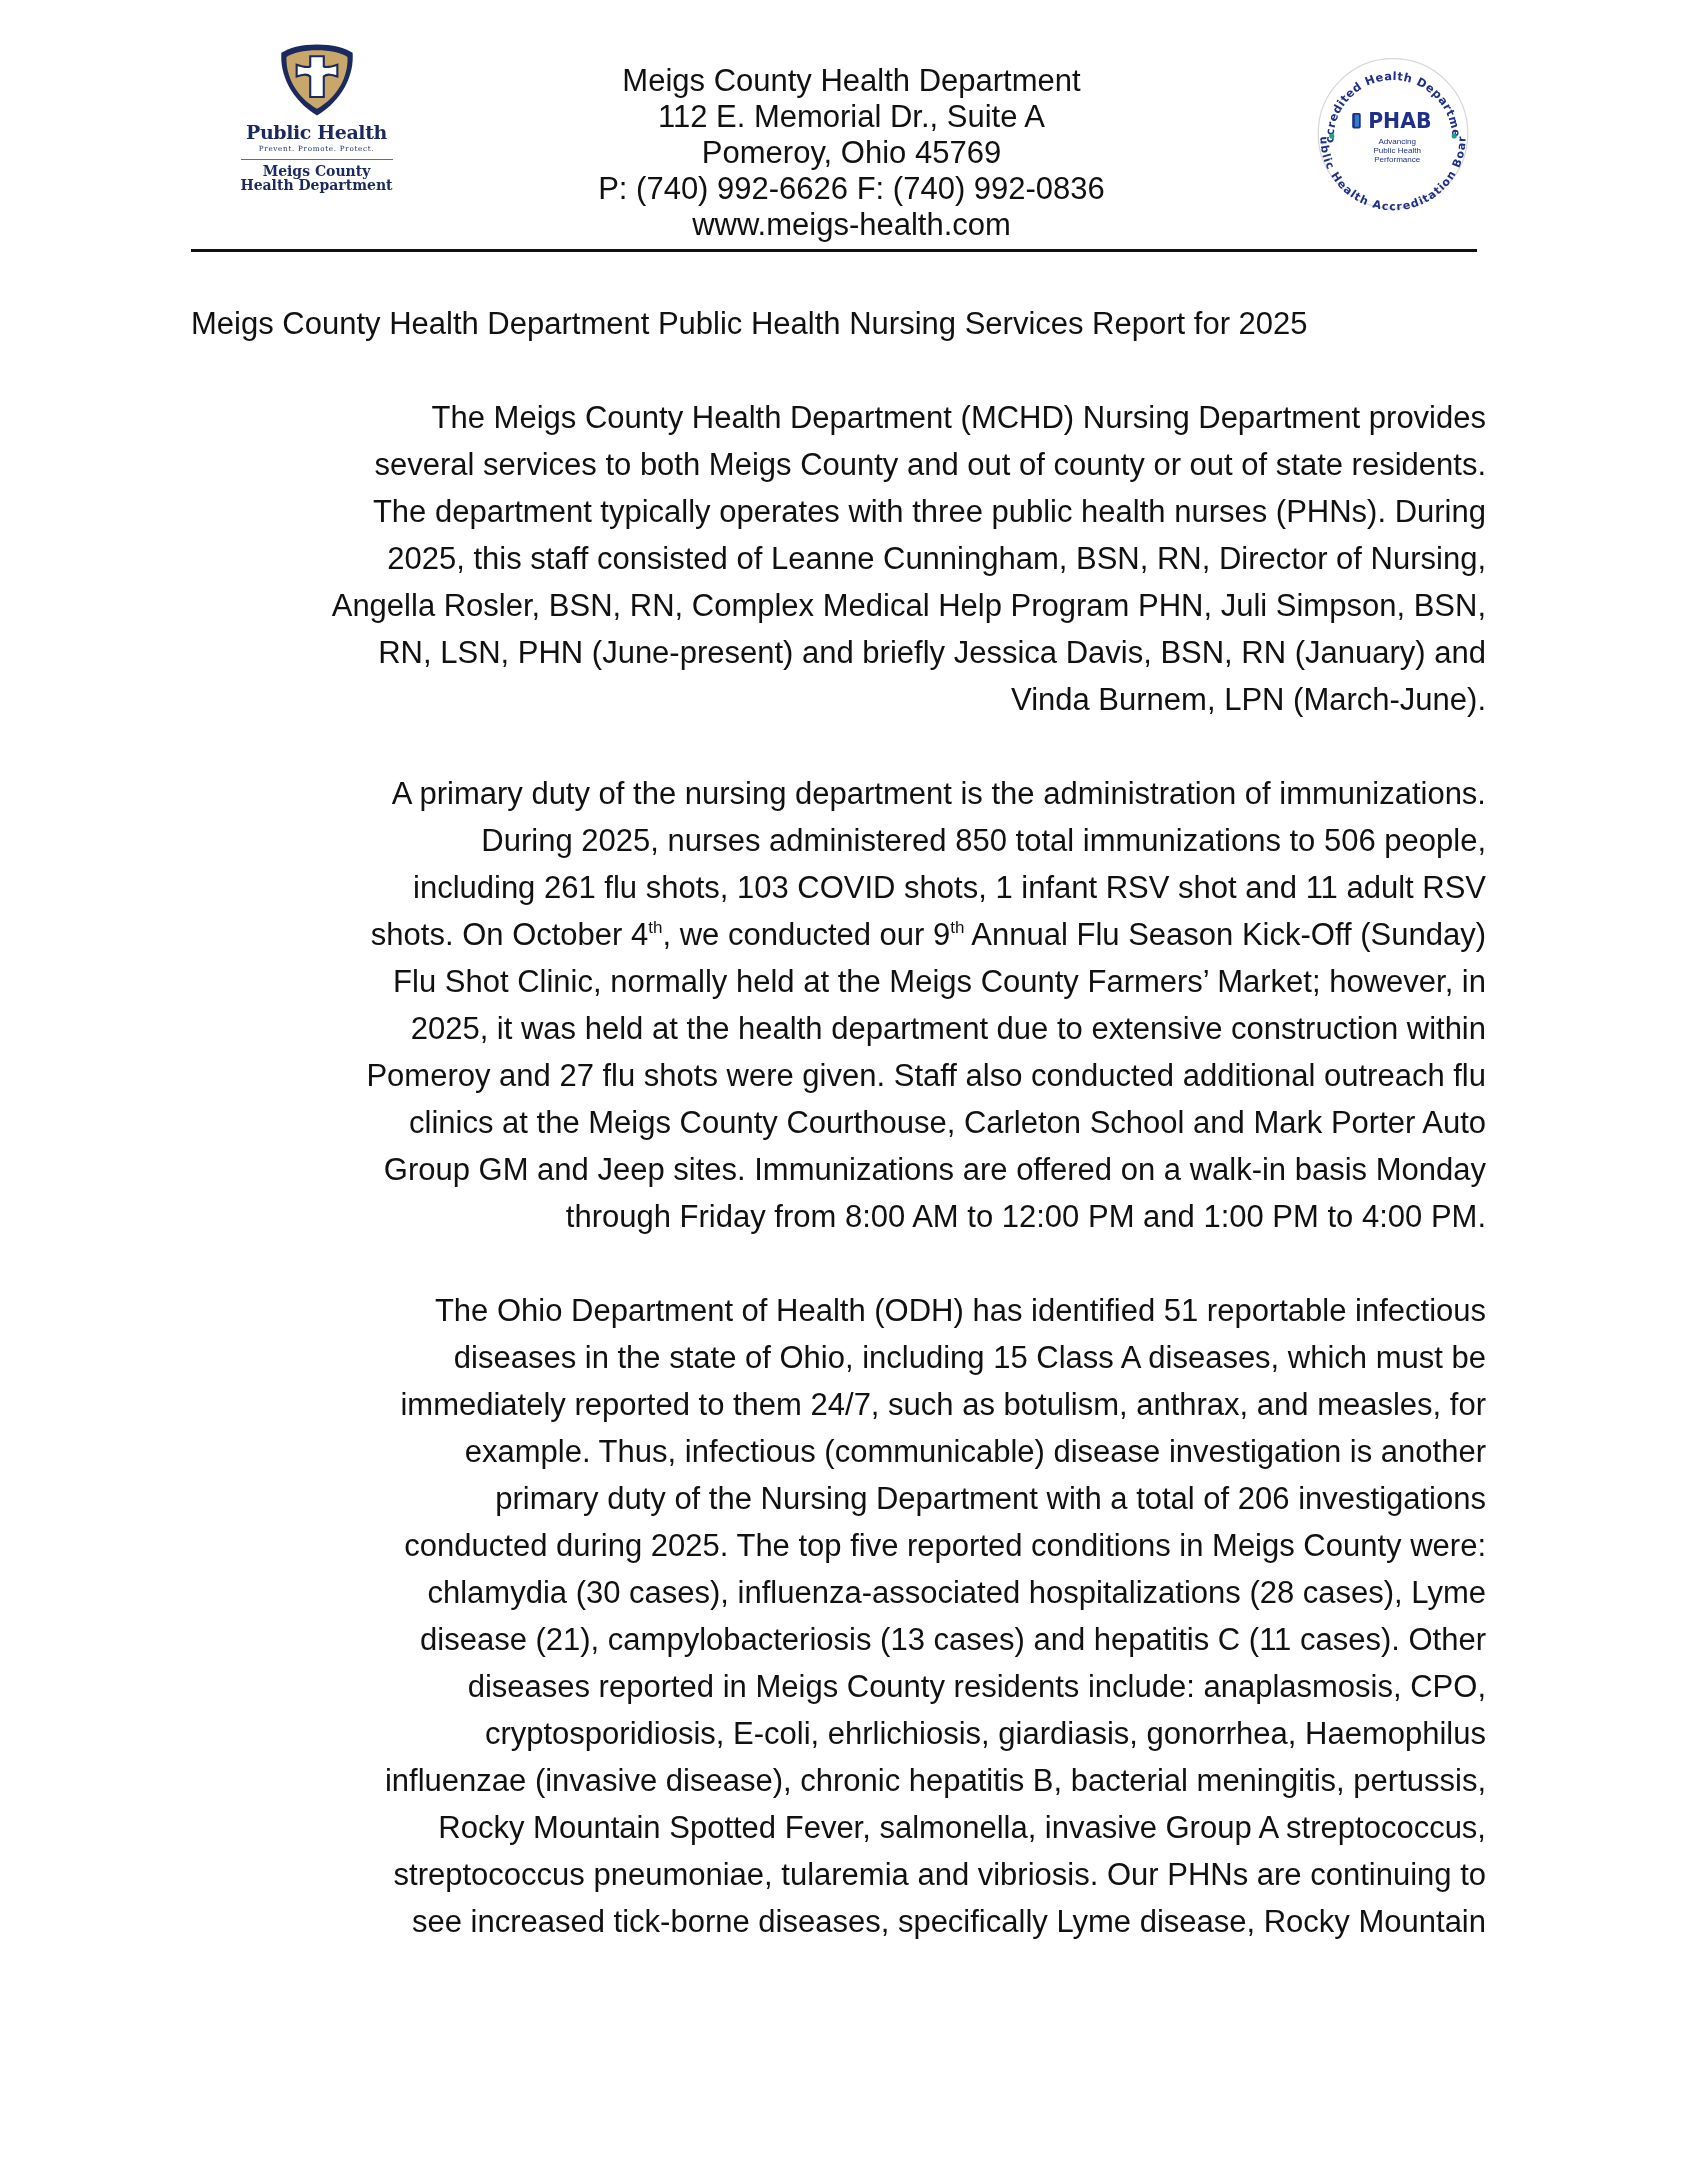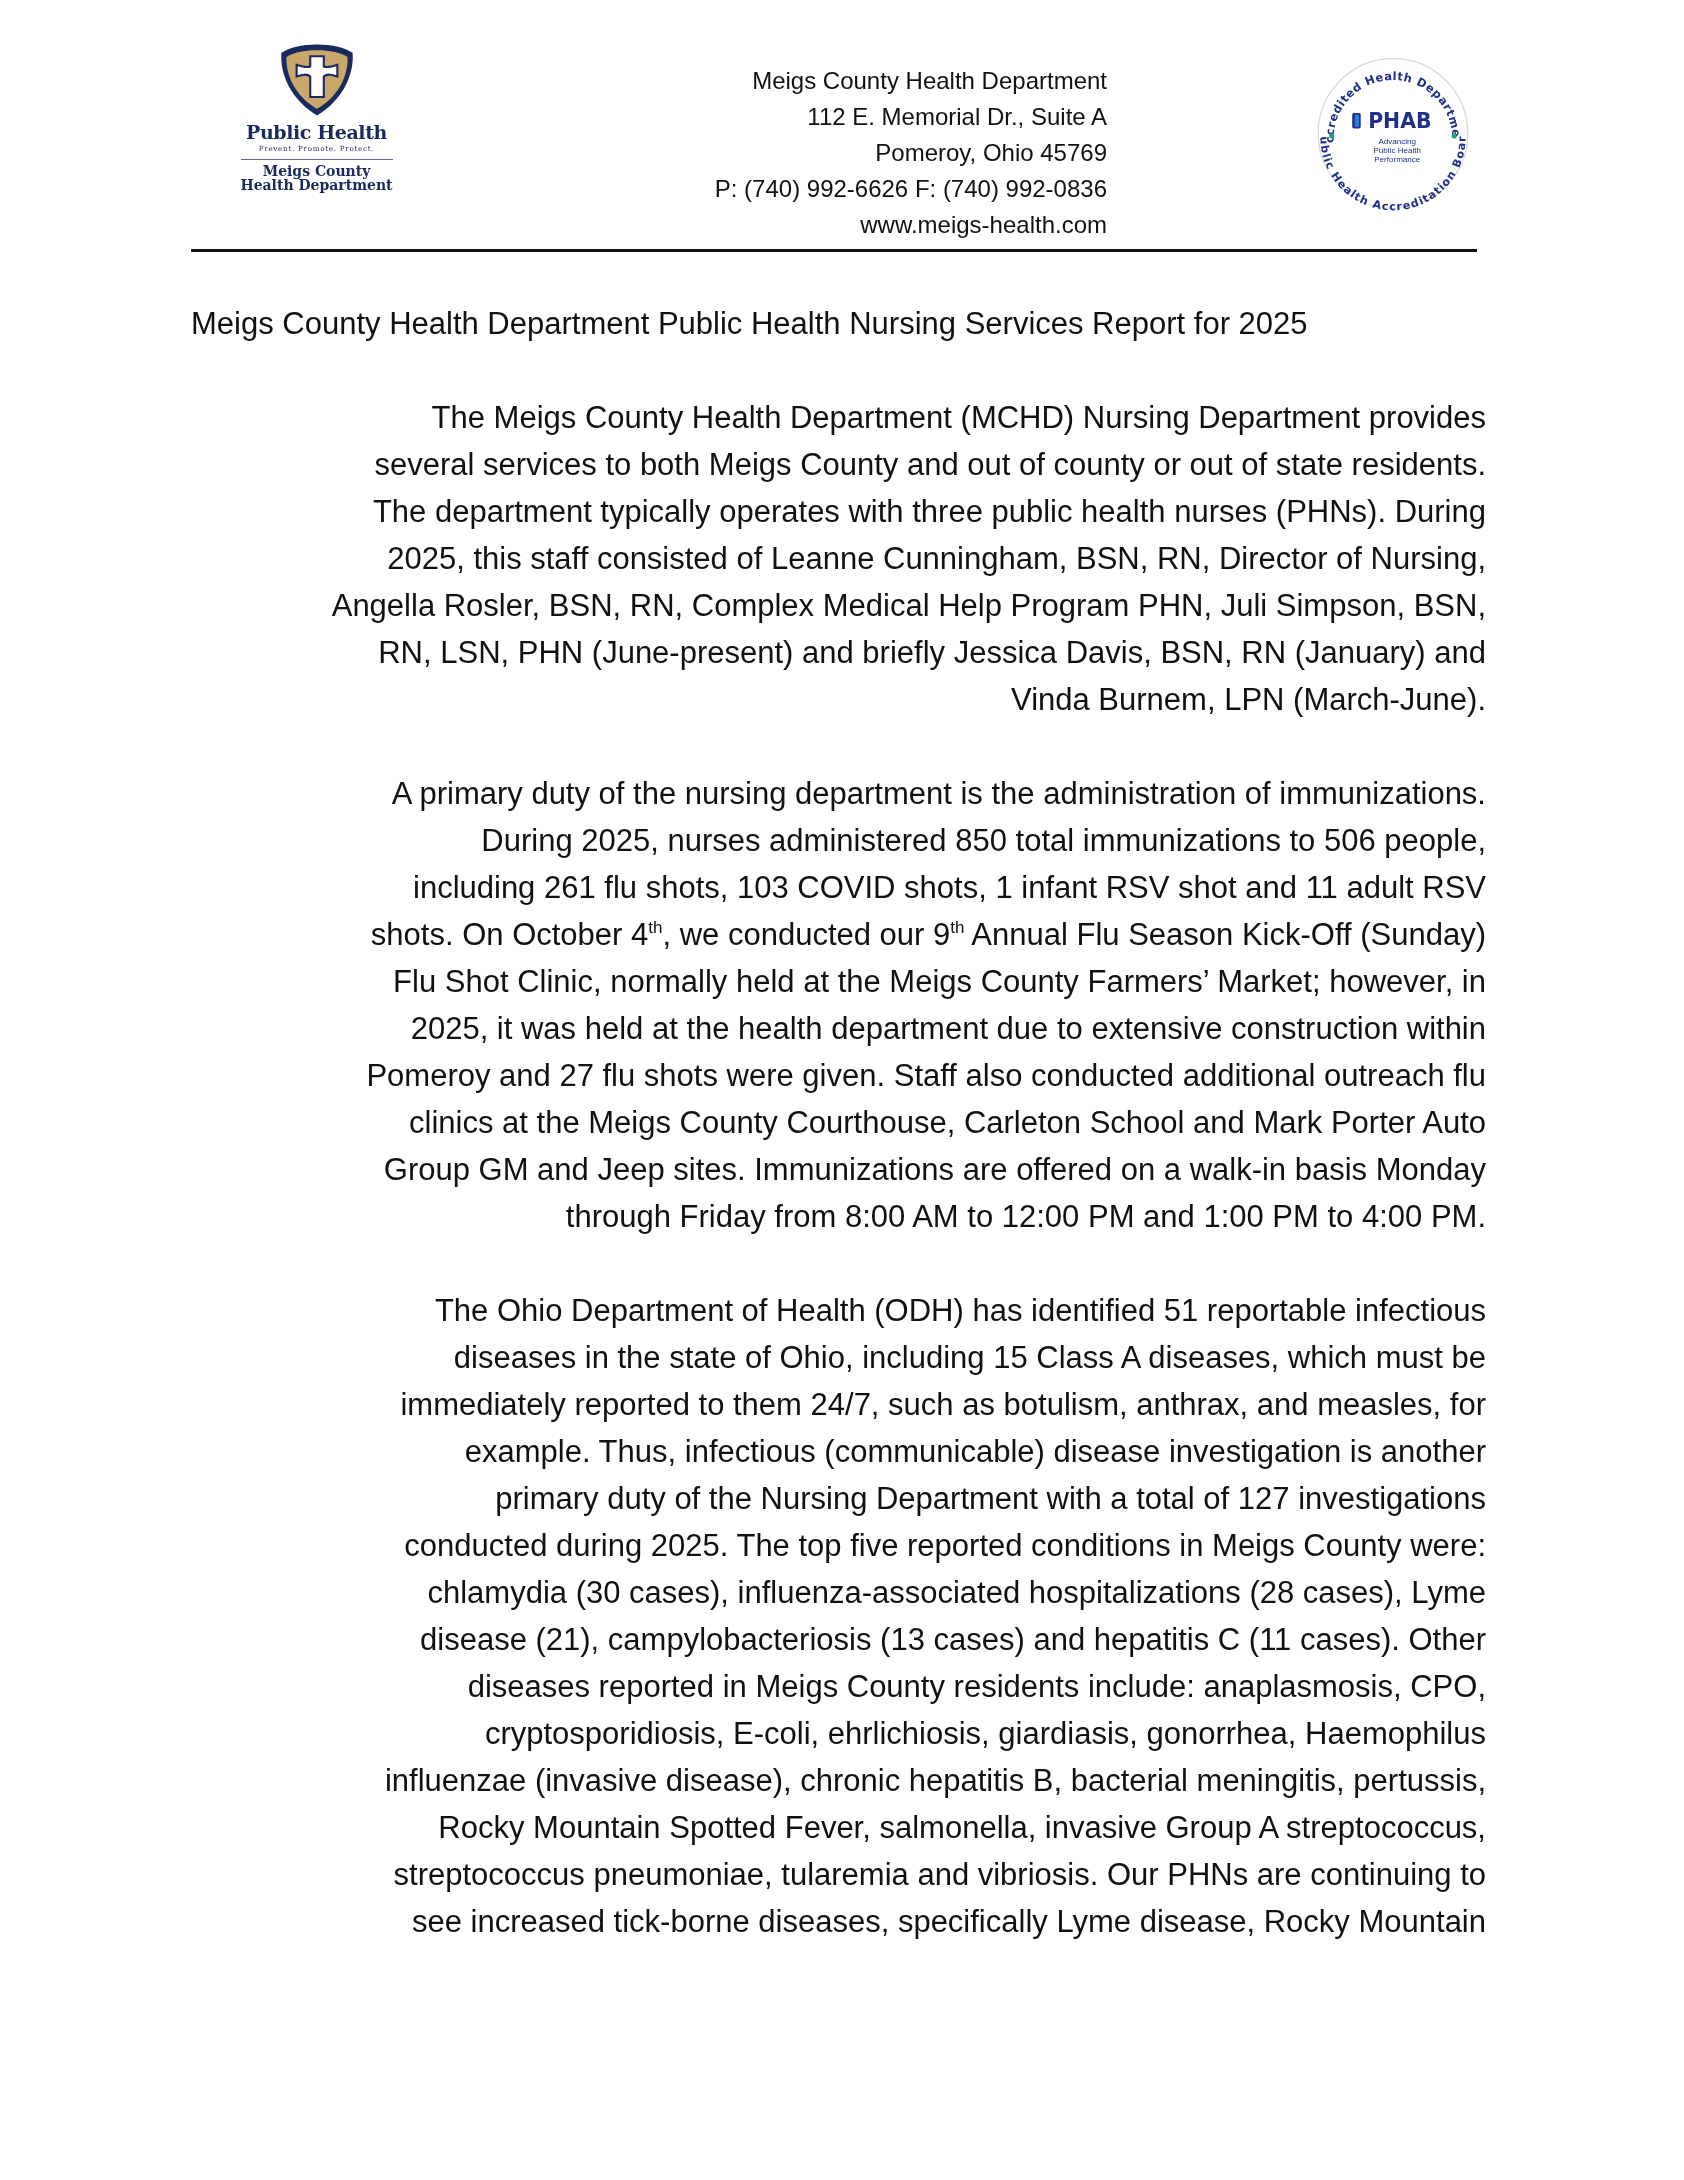--- a/index.html
+++ b/index.html
@@ -7,22 +7,22 @@
   .page { position: absolute; left: 0; top: 0; width: 1685px; height: 2181px; background: #fff; }
 
   
   .logo-left { position: absolute; left: 223px; top: 41px; width: 187px; height: 170px; text-align: center; }
   .logo-left svg.shield { display: block; margin: 0 auto; }
   .ph-title { font-family: "DejaVu Serif", serif; font-weight: bold; color: #1b2a5e; font-size: 19px; letter-spacing: -0.4px; margin-top: 1.7px; }
   .ph-tag { font-family: "DejaVu Serif", serif; color: #1b2a5e; font-size: 7.2px; letter-spacing: 0.7px; margin-top: 0.9px; }
   .ph-rule { width: 152px; height: 0.9px; background: #1b2a5e; margin: 6.8px auto 5.1px; opacity: 0.7; }
   .ph-dept { font-family: "DejaVu Serif", serif; font-weight: bold; color: #1b2a5e; font-size: 14px; line-height: 13.6px; }
 
-  .addr { position: absolute; left: 596px; top: 63px; width: 511px; text-align: right;
-          font-family: "Liberation Sans", sans-serif; font-size: 24px; line-height: 36px; color: #111; }
+  .addr { position: absolute; left: 596px; top: 63px; width: 511px; text-align: center;
+          font-family: "Liberation Sans", sans-serif; font-size: 31px; line-height: 36px; color: #111; }
 
   .seal { position: absolute; left: 1308px; top: 56px; width: 170px; height: 155px; }
 
   .rule { position: absolute; left: 191px; top: 249px; width: 1286px; height: 2.6px; background: #111; }
 
   
   .body-text { position: absolute; left: 191px; top: 300px; width: 1295px;
                font-family: "Liberation Sans", sans-serif; font-size: 31px; line-height: 47px; color: #111; }
   .body-text p { margin: 0; white-space: normal; }
   .spacer { height: 47px; }
@@ -106,21 +106,21 @@
       <span class="line">Group GM and Jeep sites. Immunizations are offered on a walk-in basis Monday</span>
       <span class="line">through Friday from 8:00 AM to 12:00 PM and 1:00 PM to 4:00 PM.</span>
     </p>
     <div class="spacer"></div>
 
     <p>
       <span class="line">The Ohio Department of Health (ODH) has identified 51 reportable infectious</span>
       <span class="line">diseases in the state of Ohio, including 15 Class A diseases, which must be</span>
       <span class="line">immediately reported to them 24/7, such as botulism, anthrax, and measles, for</span>
       <span class="line">example. Thus, infectious (communicable) disease investigation is another</span>
-      <span class="line">primary duty of the Nursing Department with a total of 127 investigations</span>
+      <span class="line">primary duty of the Nursing Department with a total of 206 investigations</span>
       <span class="line">conducted during 2025. The top five reported conditions in Meigs County were:</span>
       <span class="line">chlamydia (30 cases), influenza-associated hospitalizations (28 cases), Lyme</span>
       <span class="line">disease (21), campylobacteriosis (13 cases) and hepatitis C (11 cases). Other</span>
       <span class="line">diseases reported in Meigs County residents include: anaplasmosis, CPO,</span>
       <span class="line">cryptosporidiosis, E-coli, ehrlichiosis, giardiasis, gonorrhea, Haemophilus</span>
       <span class="line">influenzae (invasive disease), chronic hepatitis B, bacterial meningitis, pertussis,</span>
       <span class="line">Rocky Mountain Spotted Fever, salmonella, invasive Group A streptococcus,</span>
       <span class="line">streptococcus pneumoniae, tularemia and vibriosis. Our PHNs are continuing to</span>
       <span class="line">see increased tick-borne diseases, specifically Lyme disease, Rocky Mountain</span>
     </p>

